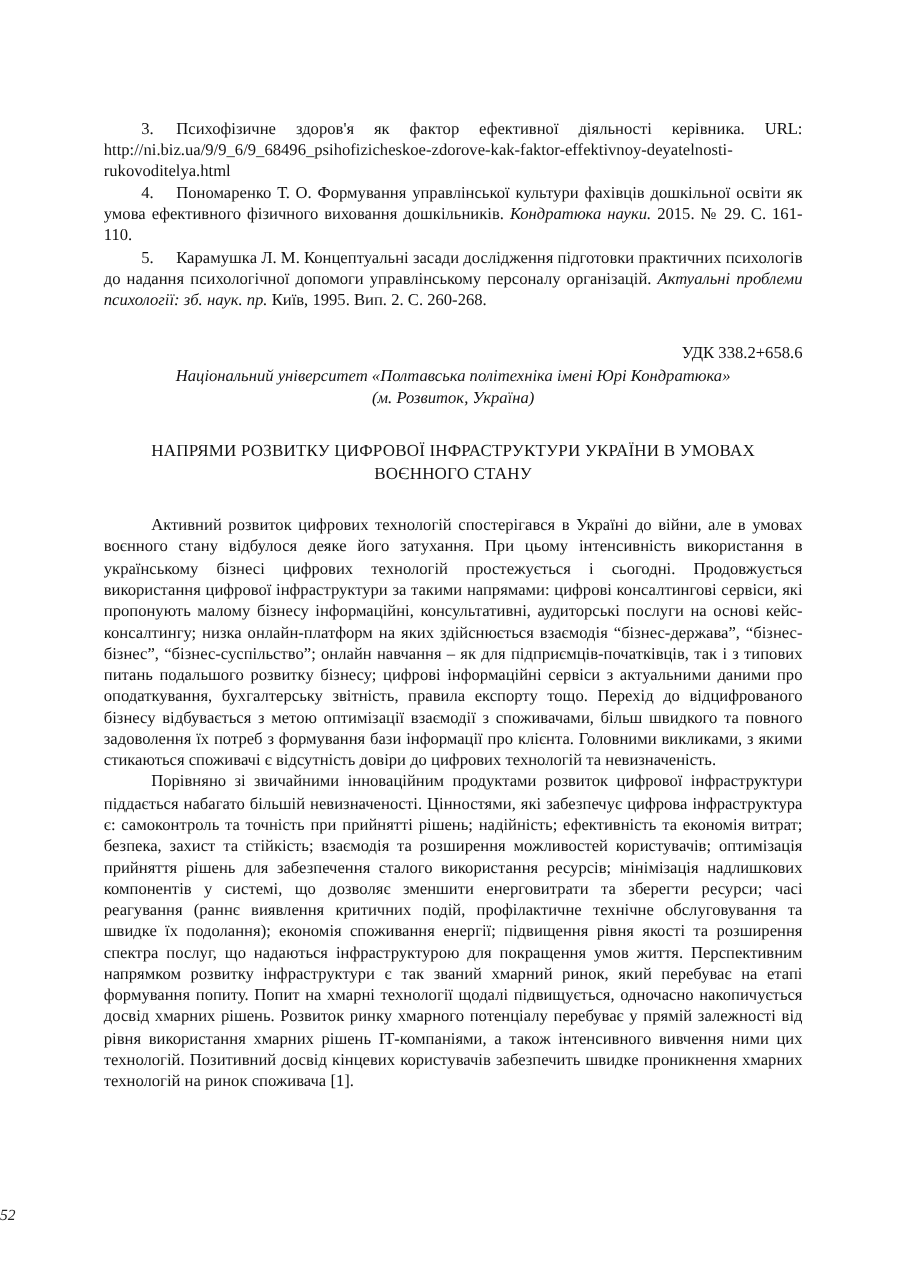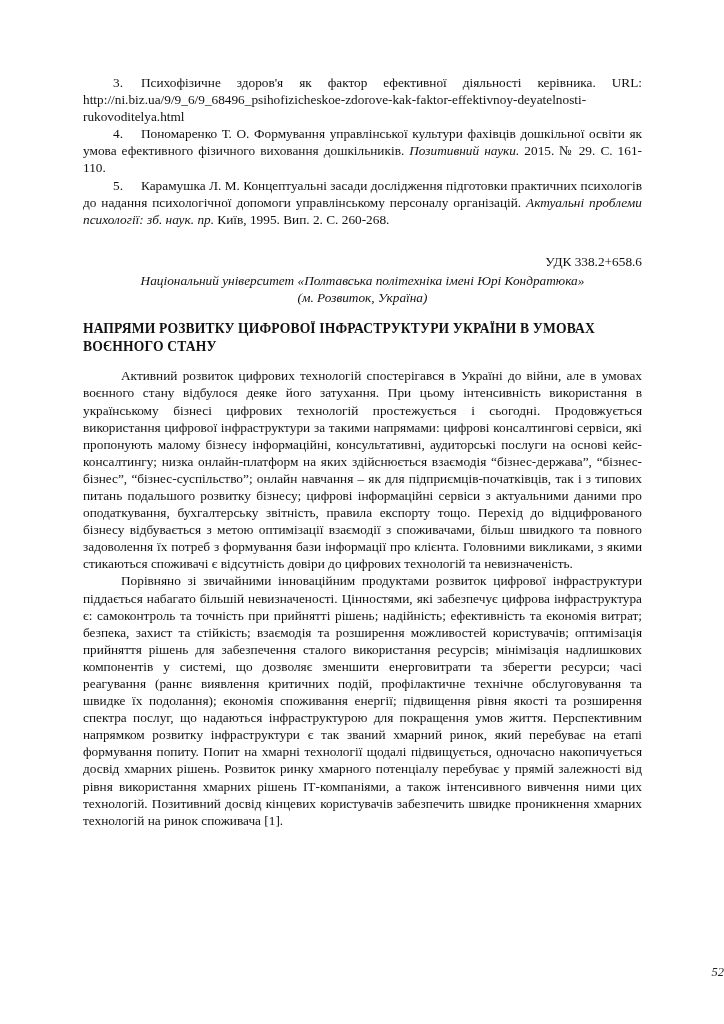--- a/index.html
+++ b/index.html
@@ -20,21 +20,21 @@
     position: absolute;
     left: 0;
     top: 0;
     width: 724px;
     height: 1024px;
     background: #ffffff;
   }
   .content {
     position: absolute;
     left: 83px;
-    top: 74px;
+    top: 94px;
     width: 559px;
   }
 
   
   .para {
     font-size: 13.3px;
     line-height: 17.1px;
     text-align: justify;
     text-justify: inter-word;
     margin: 0;
@@ -75,56 +75,57 @@
   .author-name {
     font-style: normal;
   }
   .author-affil,
   .author-city {
     font-style: italic;
   }
 
   
   .doc-title {
-    font-weight: bold;
+    text-align: center;
+    font-weight: normal;
     font-size: 13.6px;
     line-height: 17.6px;
     letter-spacing: 0.15px;
-    margin: 0;
+    margin: 12px;
   }
 
   
   .gap-refs-udk { height: 25px; }
   .gap-udk-author { height: 2px; }
   .gap-author-title { height: 14px; }
   .gap-title-body { height: 12px; }
 
   
   .page-number {
     position: absolute;
     left: 0;
     top: 965px;
     width: 724px;
-    text-align: right;
+    text-align: left;
     font-size: 12.4px;
     font-style: italic;
     color: #222222;
   }
 </style>
 </head>
 <body>
 
 <div class="page">
   <div class="content">
 
     <div>
 
       <p class="ref"><span class="num">3.</span><span>Психофізичне здоров'я як фактор ефективної діяльності керівника. URL: http://ni.biz.ua/9/9_6/9_68496_psihofizicheskoe-zdorove-kak-faktor-effektivnoy-deyatelnosti-rukovoditelya.html</span></p>
 
-      <p class="ref"><span class="num">4.</span><span>Пономаренко Т. О. Формування управлінської культури фахівців дошкільної освіти як умова ефективного фізичного виховання дошкільників. </span><span class="it">Позитивний науки.</span><span> 2015. № 29. С. 161-110.</span></p>
+      <p class="ref"><span class="num">4.</span><span>Пономаренко Т. О. Формування управлінської культури фахівців дошкільної освіти як умова ефективного фізичного виховання дошкільників. </span><span class="it">Кондратюка науки.</span><span> 2015. № 29. С. 161-110.</span></p>
 
       <p class="ref"><span class="num">5.</span><span>Карамушка Л. М. Концептуальні засади дослідження підготовки практичних психологів до надання психологічної допомоги управлінському персоналу організацій. </span><span class="it">Актуальні проблеми психології: зб. наук. пр.</span><span> Київ, 1995. Вип. 2. С. 260-268.</span></p>
 
     </div>
 
     <div class="gap-refs-udk"></div>
 
     <p class="udk">УДК 338.2+658.6</p>
 
     <div class="gap-udk-author"></div>

